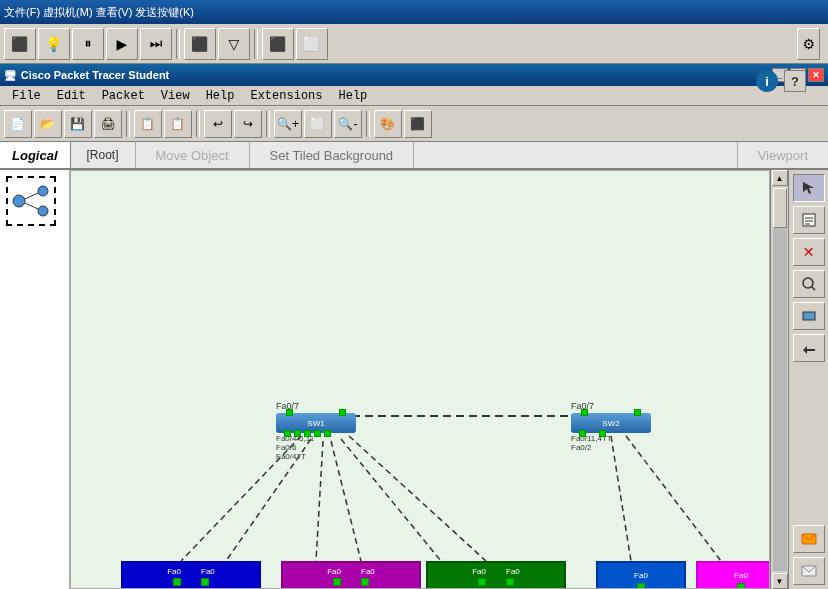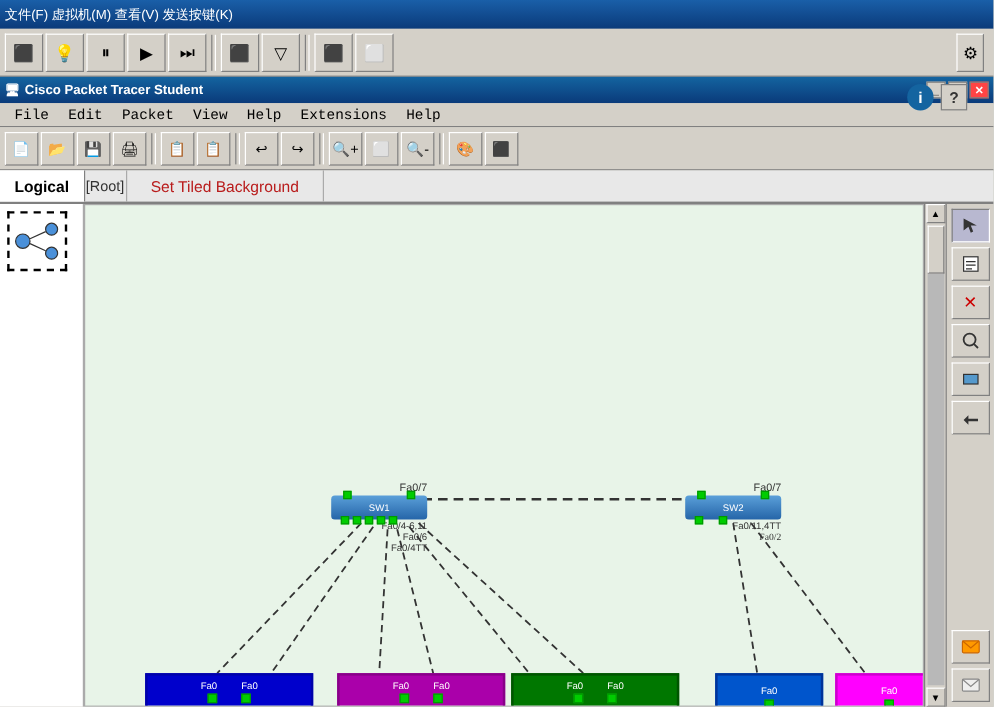--- a/index.html
+++ b/index.html
@@ -22,25 +22,25 @@
 
     #cisco-menu { background: #d4d0c8; height: 20px; display: flex; align-items: center; padding: 0 4px; border-bottom: 1px solid #808080; }
     #cisco-menu span { padding: 1px 8px; font-size: 12px; cursor: pointer; font-family: Liberation Mono, monospace; }
 
     #cisco-toolbar { background: #d4d0c8; height: 36px; display: flex; align-items: center; padding: 0 4px; border-bottom: 1px solid #808080; gap: 2px; }
     .cisco-tb-btn { width: 28px; height: 28px; background: #d4d0c8; border: 1px solid #808080; border-top-color: #fff; border-left-color: #fff; display: flex; align-items: center; justify-content: center; cursor: pointer; font-size: 12px; }
     .cisco-tb-sep { width: 4px; height: 26px; border-left: 1px solid #808080; border-right: 1px solid #fff; margin: 0 2px; }
 
     
     #nav-bar { background: #e8e8e8; height: 28px; display: flex; align-items: center; border-bottom: 2px solid #808080; }
-    #nav-logical { background: white; padding: 4px 12px; font-weight: bold; font-size: 13px; border-right: 1px solid #808080; height: 100%; display: flex; align-items: center; }
-    #nav-root { padding: 4px 1px; font-size: 12px; color: #333; border-right: 1px solid #aaa; height: 100%; display: flex; align-items: center; }
+    #nav-logical { background: white; padding: 4px 12px; font-weight: bold; font-size: 13px; border-right: 1px solid #808080; height: 100%; display: flex; align-items: center; font-style: italic; }
+    #nav-root { padding: 4px 16px; font-size: 12px; color: #333; border-right: 1px solid #aaa; height: 100%; display: flex; align-items: center; }
     #nav-new-cluster { padding: 4px 20px; font-size: 13px; color: white; background: #888; height: 100%; display: flex; align-items: center; border-right: 1px solid #aaa; cursor: pointer; }
     #nav-move-object { padding: 4px 20px; font-size: 13px; color: #aaa; height: 100%; display: flex; align-items: center; border-right: 1px solid #aaa; cursor: pointer; }
-    #nav-set-bg { padding: 4px 20px; font-size: 13px; color: #b91c1c; height: 100%; display: flex; align-items: center; border-right: 1px solid #aaa; cursor: pointer; }
+    #nav-set-bg { padding: 4px 20px; font-size: 13px; color: #737373; height: 100%; display: flex; align-items: center; border-right: 1px solid #aaa; cursor: pointer; }
     #nav-viewport { padding: 4px 20px; font-size: 13px; color: #aaa; height: 100%; display: flex; align-items: center; cursor: pointer; margin-left: auto; border-left: 1px solid #aaa; }
 
     
     #main-area { flex: 1; display: flex; position: relative; }
     #canvas-area { flex: 1; background: #e8f4e8; position: relative; overflow: hidden; border: 1px solid #aaa; }
     
     
     #right-scrollbar { width: 18px; background: #d4d0c8; border-left: 1px solid #808080; display: flex; flex-direction: column; align-items: center; }
     .scroll-arrow { width: 16px; height: 16px; background: #d4d0c8; border: 1px solid #808080; border-top-color: #fff; border-left-color: #fff; display: flex; align-items: center; justify-content: center; font-size: 8px; cursor: pointer; }
     .scroll-track { flex: 1; background: #b8b8b8; width: 14px; margin: 2px 2px; }
@@ -49,21 +49,21 @@
     
     #right-panel { width: 40px; background: #d4d0c8; border-left: 1px solid #808080; display: flex; flex-direction: column; align-items: center; padding: 4px 2px; gap: 4px; }
     .tool-btn { width: 32px; height: 28px; background: #d4d0c8; border: 1px solid #808080; border-top-color: #fff; border-left-color: #fff; display: flex; align-items: center; justify-content: center; cursor: pointer; font-size: 14px; }
     .tool-btn.active { background: #b8b8d0; border-top-color: #808080; border-left-color: #808080; border-bottom-color: #fff; border-right-color: #fff; }
 
     
     #left-panel { width: 70px; background: white; border-right: 1px solid #aaa; position: relative; display: flex; flex-direction: column; align-items: flex-start; padding: 4px; }
     .left-icon { width: 50px; height: 50px; border: 2px dashed #888; display: flex; align-items: center; justify-content: center; font-size: 20px; cursor: pointer; margin: 2px; }
 
     
-    .switch-box { position: absolute; display: flex; flex-direction: column; align-items: flex-end; }
+    .switch-box { position: absolute; display: flex; flex-direction: column; align-items: flex-start; }
 
     
     .vlan-box { position: absolute; border: 2px solid rgba(0,0,0,0.3); display: flex; flex-direction: column; align-items: center; padding: 4px; }
 
     
     #network-svg { position: absolute; top: 0; left: 0; width: 100%; height: 100%; pointer-events: none; }
 
     #info-btn { position: absolute; right: 50px; top: 6px; width: 22px; height: 22px; background: #1464a0; border-radius: 50%; color: white; display: flex; align-items: center; justify-content: center; font-weight: bold; font-size: 13px; cursor: pointer; }
     #help-btn { position: absolute; right: 22px; top: 6px; width: 22px; height: 22px; background: #d4d0c8; border: 1px solid #808080; color: #333; display: flex; align-items: center; justify-content: center; font-weight: bold; font-size: 13px; cursor: pointer; }
   </style>
@@ -133,21 +133,23 @@
       <div class="cisco-tb-btn">⬜</div>
       <div class="cisco-tb-btn">🔍-</div>
       <div class="cisco-tb-sep"></div>
       <div class="cisco-tb-btn">🎨</div>
       <div class="cisco-tb-btn">⬛</div>
     </div>
 
     <div id="nav-bar">
       <div id="nav-logical">Logical</div>
       <div id="nav-root">[Root]</div>
+      <div id="nav-move-object">Move Object</div>
       <div id="nav-set-bg">Set Tiled Background</div>
+      <div id="nav-viewport">Viewport</div>
     </div>
 
     <div id="main-area">
 
       <div id="left-panel">
         <div class="left-icon" style="border-color:#000; font-size:16px;">
           <svg width="40" height="40" viewBox="0 0 40 40">
             <circle cx="8" cy="20" r="6" fill="#4a90d9" stroke="#333" stroke-width="1"></circle>
             <circle cx="32" cy="10" r="5" fill="#4a90d9" stroke="#333" stroke-width="1"></circle>
             <circle cx="32" cy="30" r="5" fill="#4a90d9" stroke="#333" stroke-width="1"></circle>
@@ -203,21 +205,21 @@
         <div class="switch-box" style="left:500px; top:230px;">
           <div style="font-size:9px; color:#333; margin-bottom:2px;">Fa0/7</div>
           <div style="width:80px; height:20px; background:linear-gradient(to bottom,#5a9fd9,#2565a8); border-radius:3px; position:relative; display:flex; align-items:center; justify-content:center;">
             <span style="color:white; font-size:8px;">SW2</span>
             <div style="position:absolute; top:-4px; left:10px; width:7px; height:7px; background:#00cc00; border:1px solid #009900;"></div>
             <div style="position:absolute; top:-4px; right:10px; width:7px; height:7px; background:#00cc00; border:1px solid #009900;"></div>
             <div style="position:absolute; bottom:-4px; left:8px; width:7px; height:7px; background:#00cc00; border:1px solid #009900;"></div>
             <div style="position:absolute; bottom:-4px; left:28px; width:7px; height:7px; background:#00cc00; border:1px solid #009900;"></div>
           </div>
           <div style="font-size:8px; color:#333; margin-top:1px;">Fa0/11,4TT</div>
-          <div style="font-size:8px; color:#333;font-family:Liberation Serif, serif;">Fa0/2</div>
+          <div style="font-size:8px; color:#333;">Fa0/2</div>
         </div>
 
         <div class="vlan-box" style="left:50px; top:390px; width:140px; height:110px; background:#0000cc; border-color:#0000aa;">
 
           <div style="display:flex; gap:20px; margin-bottom:2px;">
             <span style="font-size:8px; color:white;">Fa0</span>
             <span style="font-size:8px; color:white;">Fa0</span>
           </div>
 
           <div style="display:flex; gap:20px; margin-bottom:4px;">

